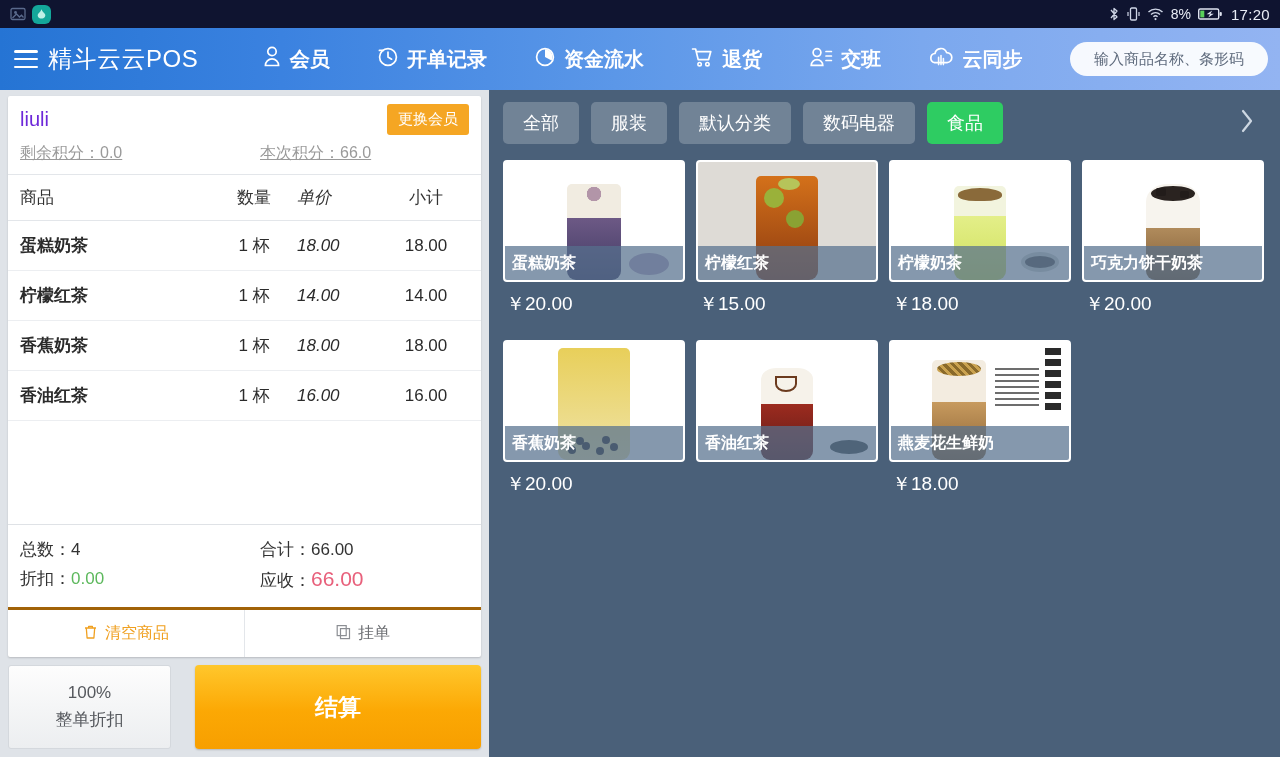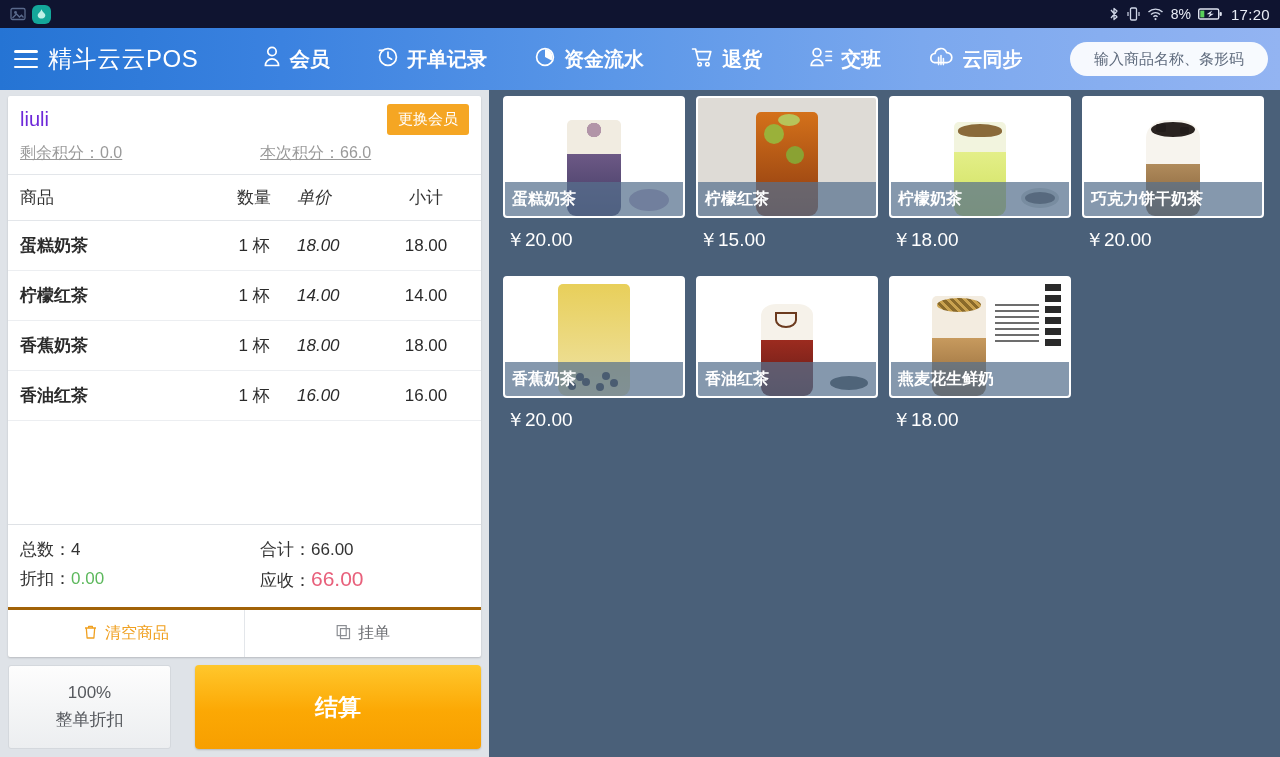--- a/index.html
+++ b/index.html
@@ -418,20 +418,34 @@
     <div class="bottombar">
       <div class="btn-discount">
         <span>100%</span>
         <span>整单折扣</span>
       </div>
       <div class="btn-settle">结算</div>
     </div>
   </div>
 
   <div class="right">
+    <div class="cats" id="cat-bar">
+      <button class="cat">全部</button>
+        <button class="cat">服装</button>
+        <button class="cat">默认分类</button>
+        <button class="cat">数码电器</button>
+        <button class="cat active">食品</button>
+        <div class="cat-next">
+        <span>
+          <svg width="18" height="30" viewBox="0 0 18 30">
+              <path d="M5 5 L13 15 L5 25" fill="none" stroke="#cdd7e2" stroke-width="2.2" stroke-linecap="round" stroke-linejoin="round"></path>
+            </svg>
+        </span>
+      </div>
+    </div>
 
     <div class="grid" id="product-grid">
         <div class="pcard">
           <div class="pimg">
             <div class="glass">
               <div class="liq" style="height:64px;background:linear-gradient(180deg,#6e5a86,#3f3a63)"></div>
               <div class="foam" style="background:#f1ece1"></div>
               <div class="topping" style="background:radial-gradient(circle,#b295a8 0 30%,transparent 32%);"></div>
             </div>
             <div class="side" style="background:#b7a6c4;width:40px;height:22px;right:14px"></div>

